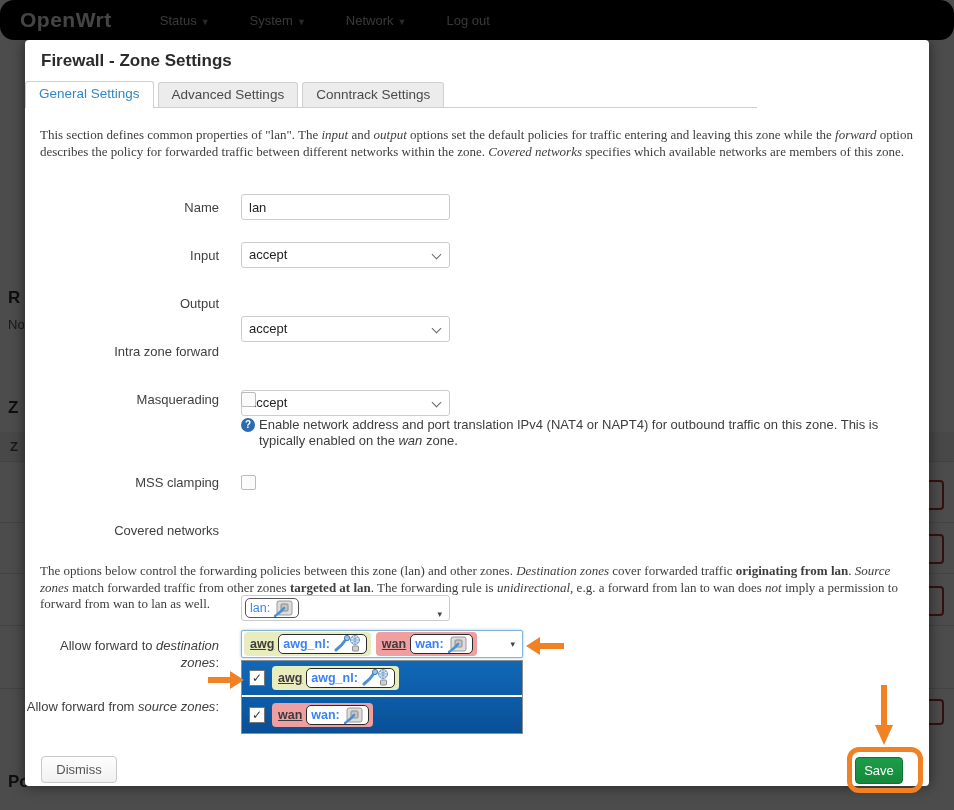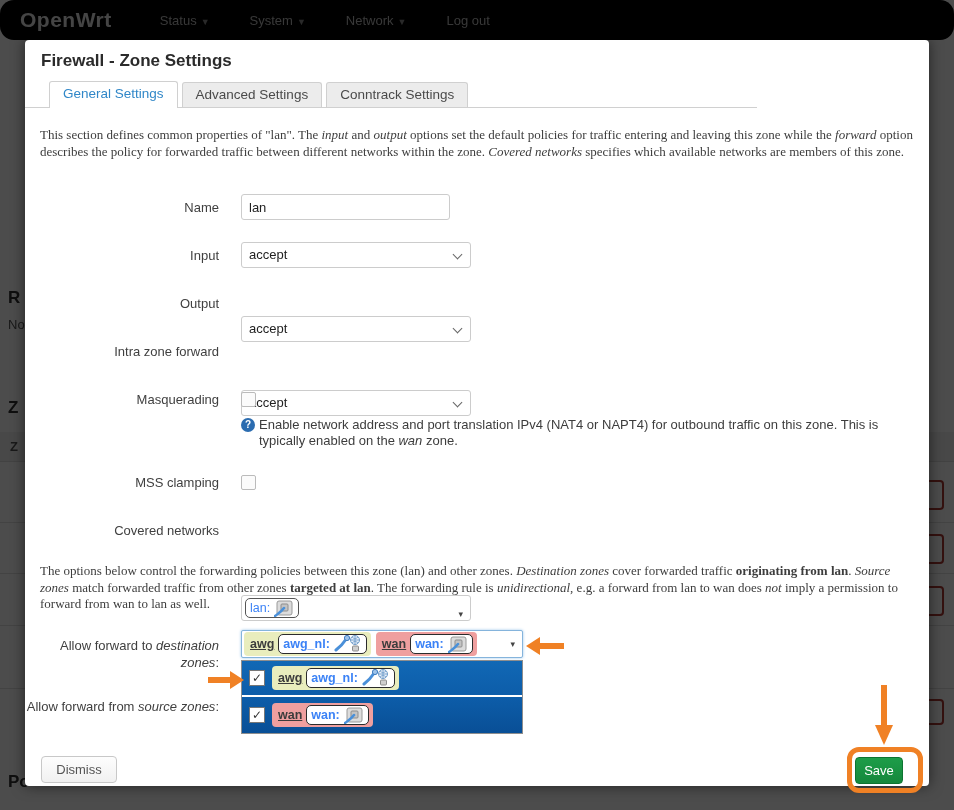--- a/index.html
+++ b/index.html
@@ -20,33 +20,33 @@
   .bg-thead { position:absolute; left:0; top:432px; width:954px; height:30px; background:#f2f2f2; border-bottom:1px solid #dcdcdc; }
   .bg-redbtn { position:absolute; left:898px; width:46px; border:2px solid #b03a34; border-radius:4px; background:#fff; }
 
   .overlay { position:absolute; inset:0; background:rgba(0,0,0,0.70); }
 
   
   .modal { position:absolute; left:25px; top:40px; width:904px; height:746px; background:#fff;
     border-radius:4px; box-shadow:0 0 14px rgba(0,0,0,0.55); color:#404040; }
   .modal-title { position:absolute; left:16px; top:11px; font-size:17px; font-weight:bold; color:#2b2b2b; }
 
-  .tabbar { position:absolute; left:0; top:42px; width:732px; height:26px; padding:0 24px;
+  .tabbar { position:absolute; left:0; top:42px; width:732px; height:26px; padding:0 0;
     border-bottom:1px solid #d0d0d0; display:flex; align-items:flex-end; }
   .tab { height:25px; line-height:24px; padding:0 13px; font-size:13.5px; border:1px solid #d0d0d0;
     border-bottom:none; border-radius:3px 3px 0 0; margin-right:4px; background:#ececec; color:#4a4a4a; cursor:pointer; }
   .tab.active { background:#fff; color:#3087c8; height:27px; margin-bottom:-1px; }
 
   .para { position:absolute; left:15px; width:876px; font-size:13px; line-height:16.5px; color:#3d3d3d;font-family:Liberation Serif, serif; }
 
   .flabel { position:absolute; left:0; width:194px; text-align:right; font-size:13px; color:#404040; }
   .ctl { position:absolute; left:216px; }
   .tinput { width:209px; height:26px; border:1px solid #ccc; border-radius:3px; padding:0 7px;
     font-size:13px; color:#222; font-family:inherit; background:#fff; }
-  .fselect { width:230px; height:26px; border:1px solid #ccc; border-radius:3px; background:#fff;
+  .fselect { width:209px; height:26px; border:1px solid #ccc; border-radius:3px; background:#fff;
     font-size:13px; color:#222; line-height:24px; padding:0 7px; position:relative; cursor:pointer; }
   .chev { position:absolute; right:9px; top:8px; width:7px; height:7px;
     border-right:1.6px solid #666; border-bottom:1.6px solid #666; transform:rotate(45deg); }
   .caret-dn { position:absolute; right:7px; top:6px; font-size:9px; color:#444; }
   .cbox { width:15px; height:15px; border:1px solid #bbb; border-radius:2px; background:#fbfbfb; display:inline-block; cursor:pointer; }
   .help-ico { position:absolute; left:216px; width:14px; height:14px; border-radius:50%; background:#2b6cb0;
     color:#fff; font-size:10px; font-weight:bold; text-align:center; line-height:14px; }
   .help-txt { position:absolute; left:234px; width:624px; font-size:13px; line-height:16px; color:#3d3d3d; }
 
   

